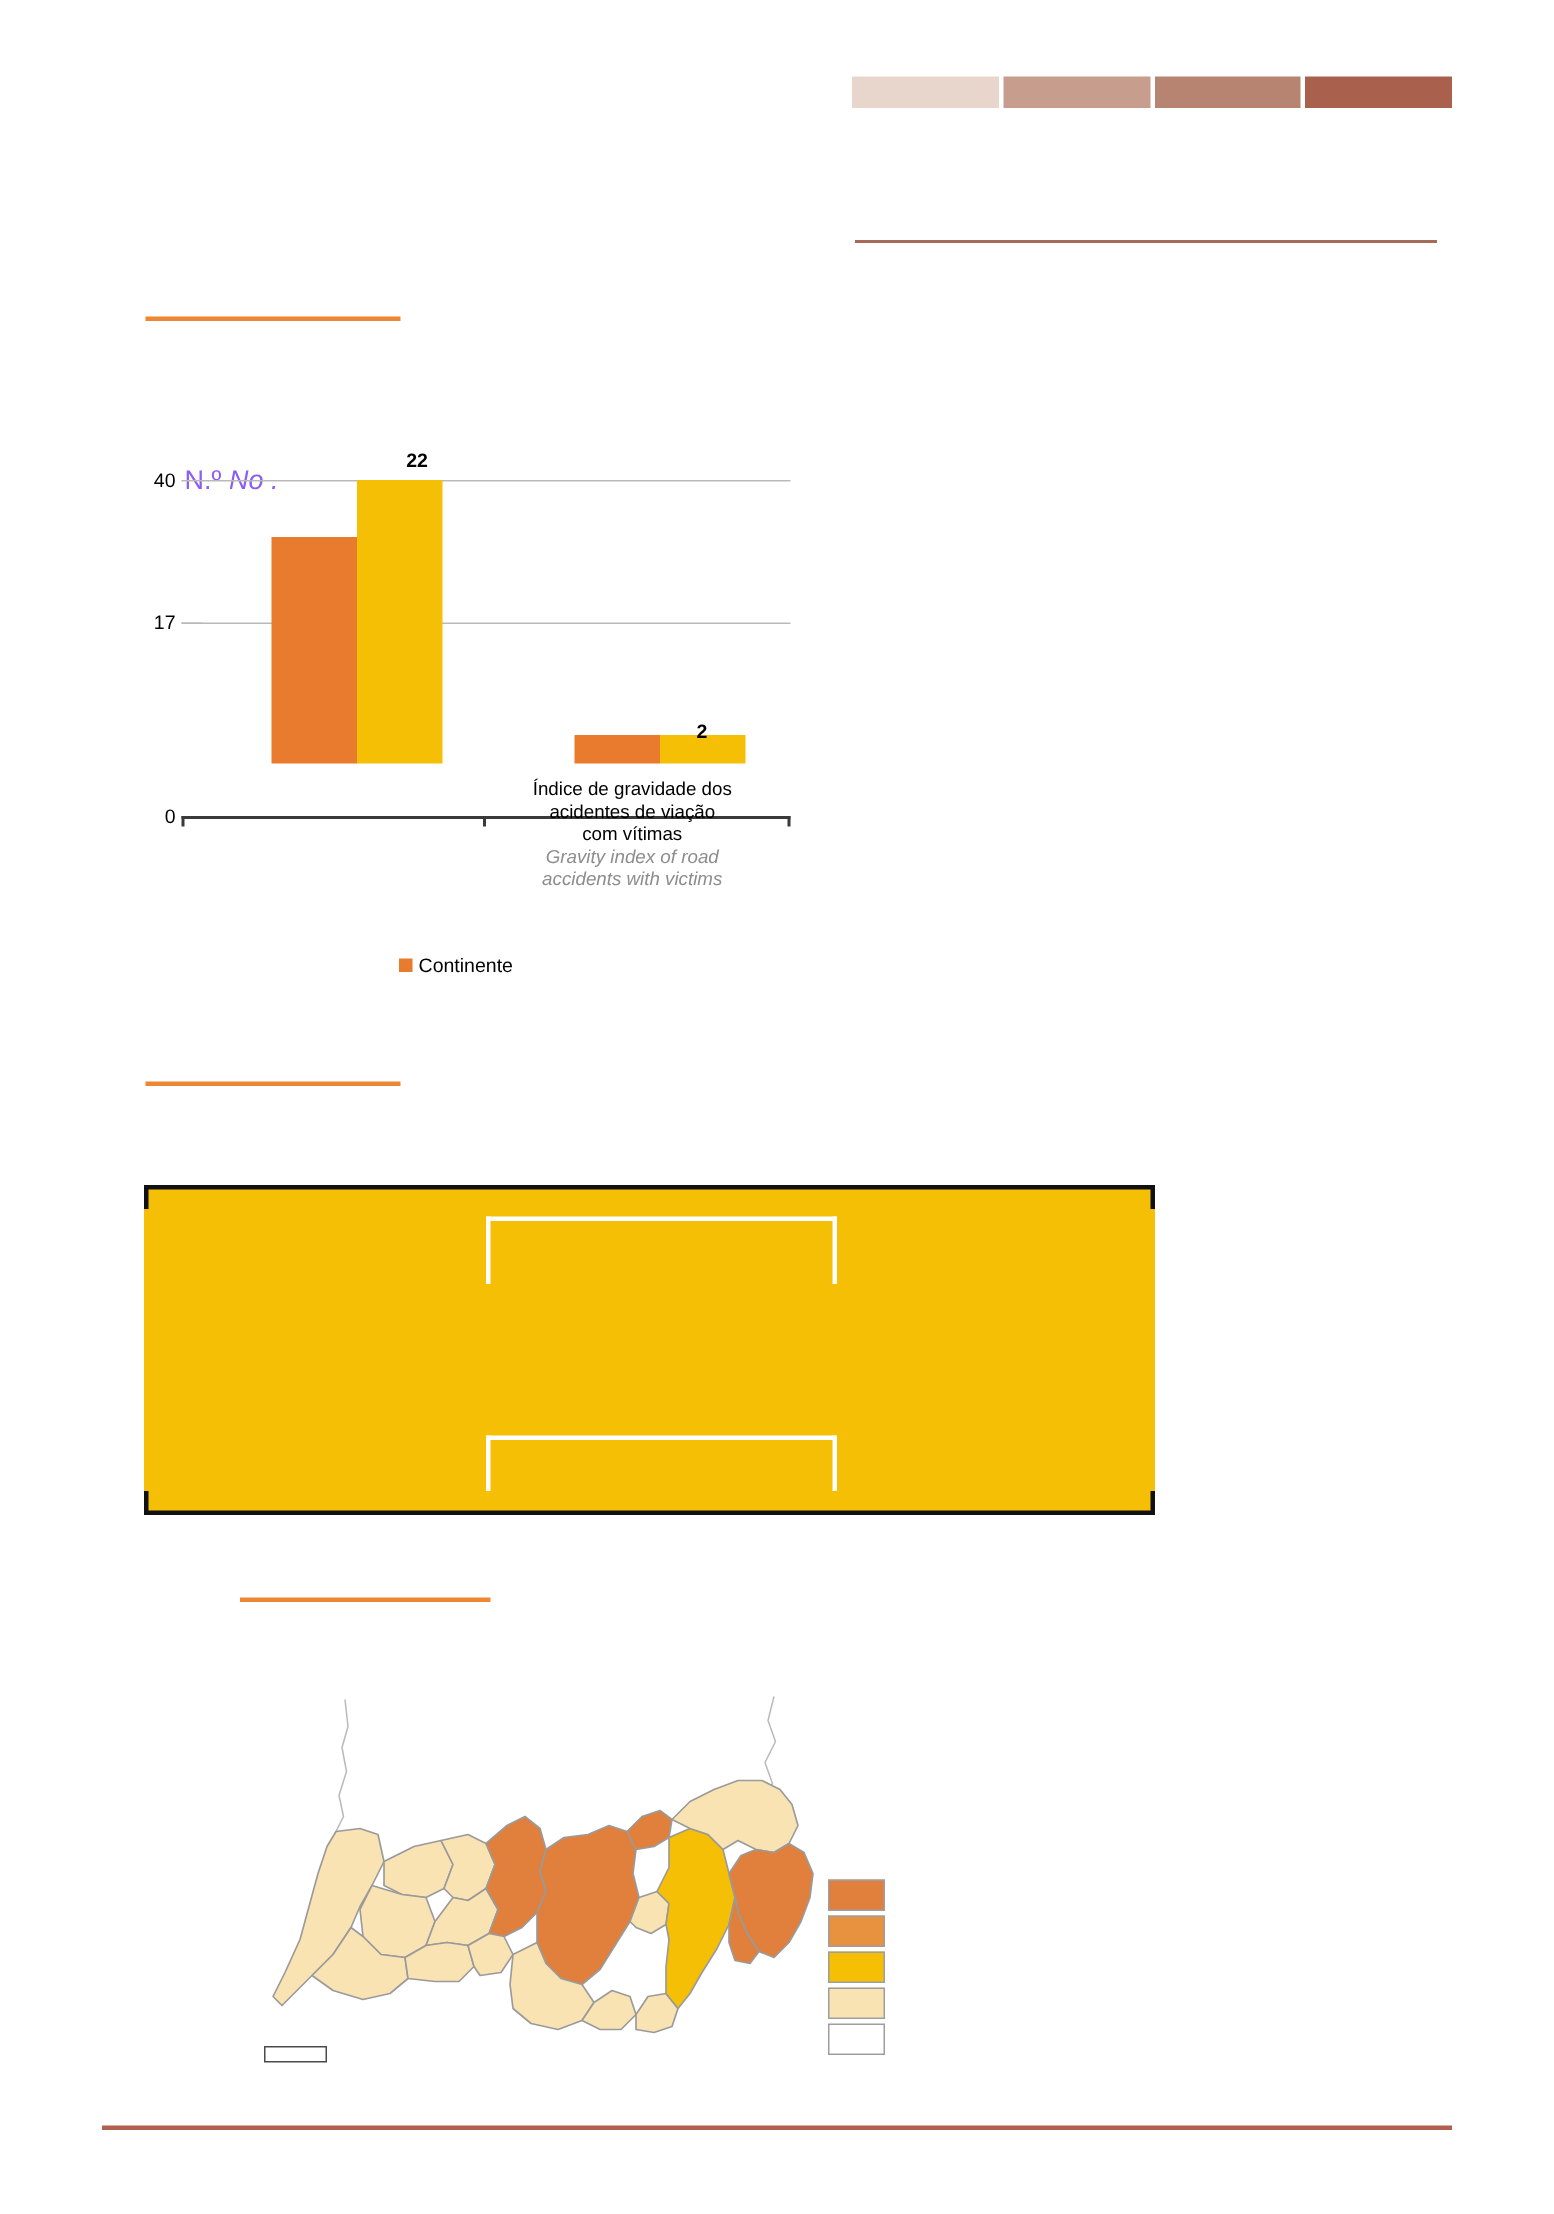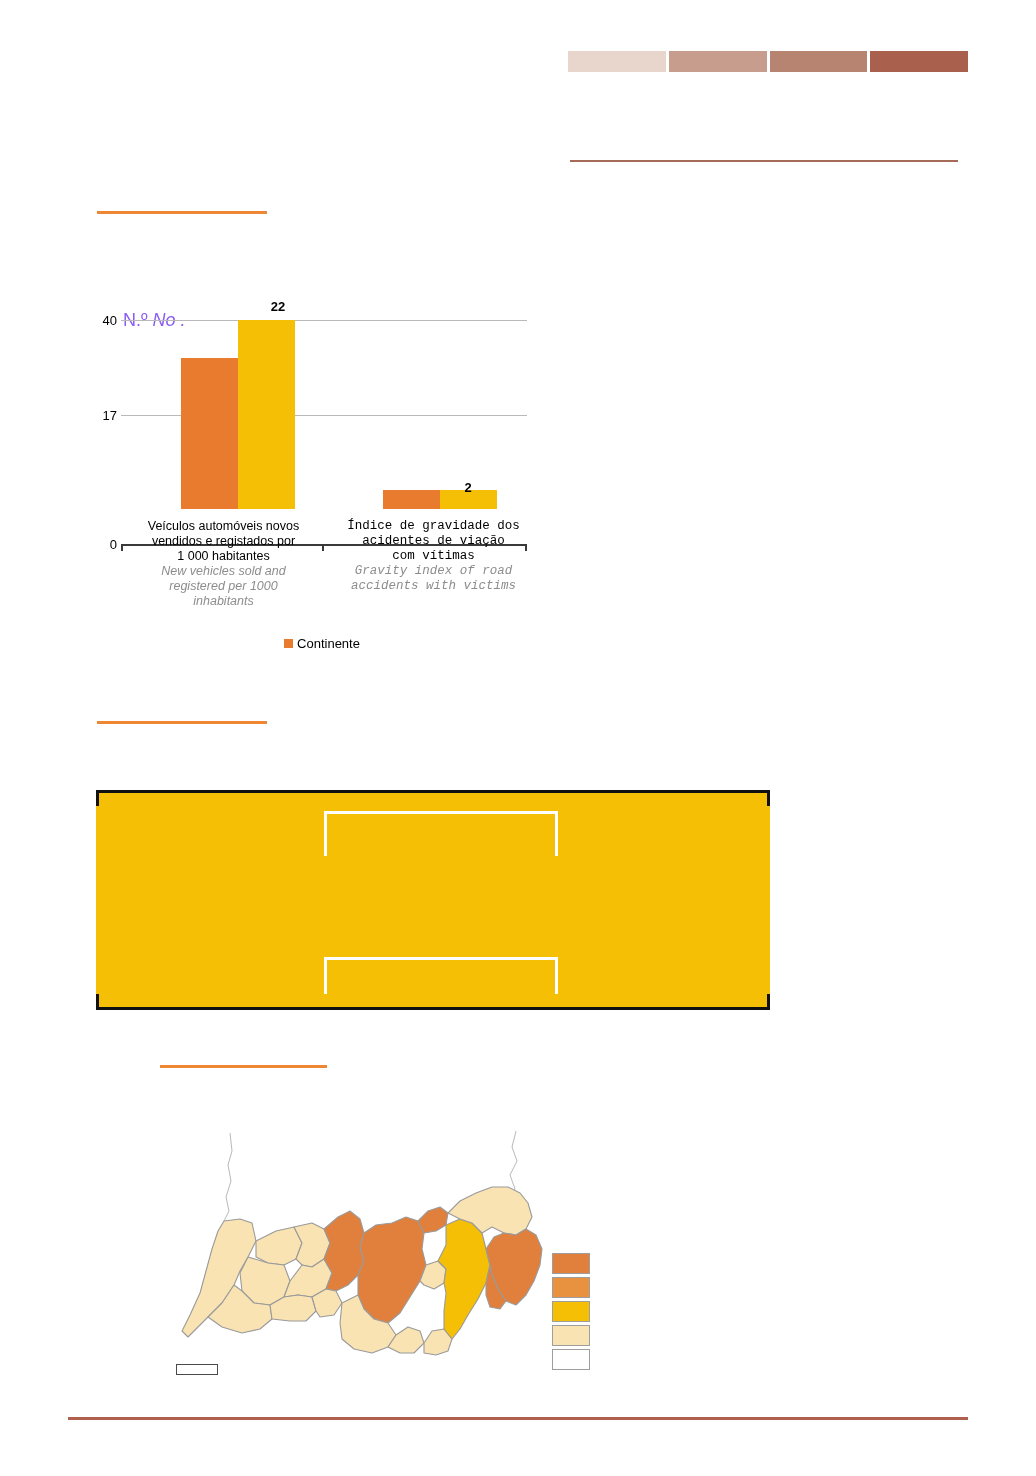--- a/index.html
+++ b/index.html
@@ -154,21 +154,21 @@
   .cat-label .en {
     display: block;
     color: #8d8d8d;
     font-style: italic;
     font-size: 12.5px;
     line-height: 15px;
   }
 
   .legend {
     position: absolute;
-    left: 92px;
+    left: 74px;
     top: 636px;
     width: 460px;
     display: flex;
     justify-content: center;
     align-items: center;
     gap: 4px;
     font-size: 13px;
   }
   .legend-swatch {
     width: 9px;
@@ -291,30 +291,22 @@
       </div>
       <div class="ytick-wrap" style="top:130px;">
         <div class="ytick-label">17</div>
       </div>
       <div class="ytick-wrap" style="top:259px;">
         <div class="ytick-label">0</div>
       </div>
       <div class="ytick-dash" style="left:31px; top:130px;"></div>
     </div>
 
-    <div class="cat-label" style="left:21px; top:234px; width:225px;">
-      <span>Veículos automóveis novos</span><br>
-      <span>vendidos e registados por</span><br>
-      <span>1 000 habitantes</span>
-      <span class="en">New vehicles sold and</span>
-      <span class="en">registered per 1000</span>
-      <span class="en">inhabitants</span>
-    </div>
-
-    <div class="cat-label" style="left:236px; top:234px; width:215px;font-family:Liberation Mono, monospace;">
+
+    <div class="cat-label" style="left:224px; top:234px; width:215px;">
       <span>Índice de gravidade dos</span><br>
       <span>acidentes de viação</span><br>
       <span>com vítimas</span>
       <span class="en">Gravity index of road</span>
       <span class="en">accidents with victims</span>
     </div>
   </div>
 
   <div class="legend">
     <span class="legend-swatch" style="background: rgb(232, 123, 46);"></span>

